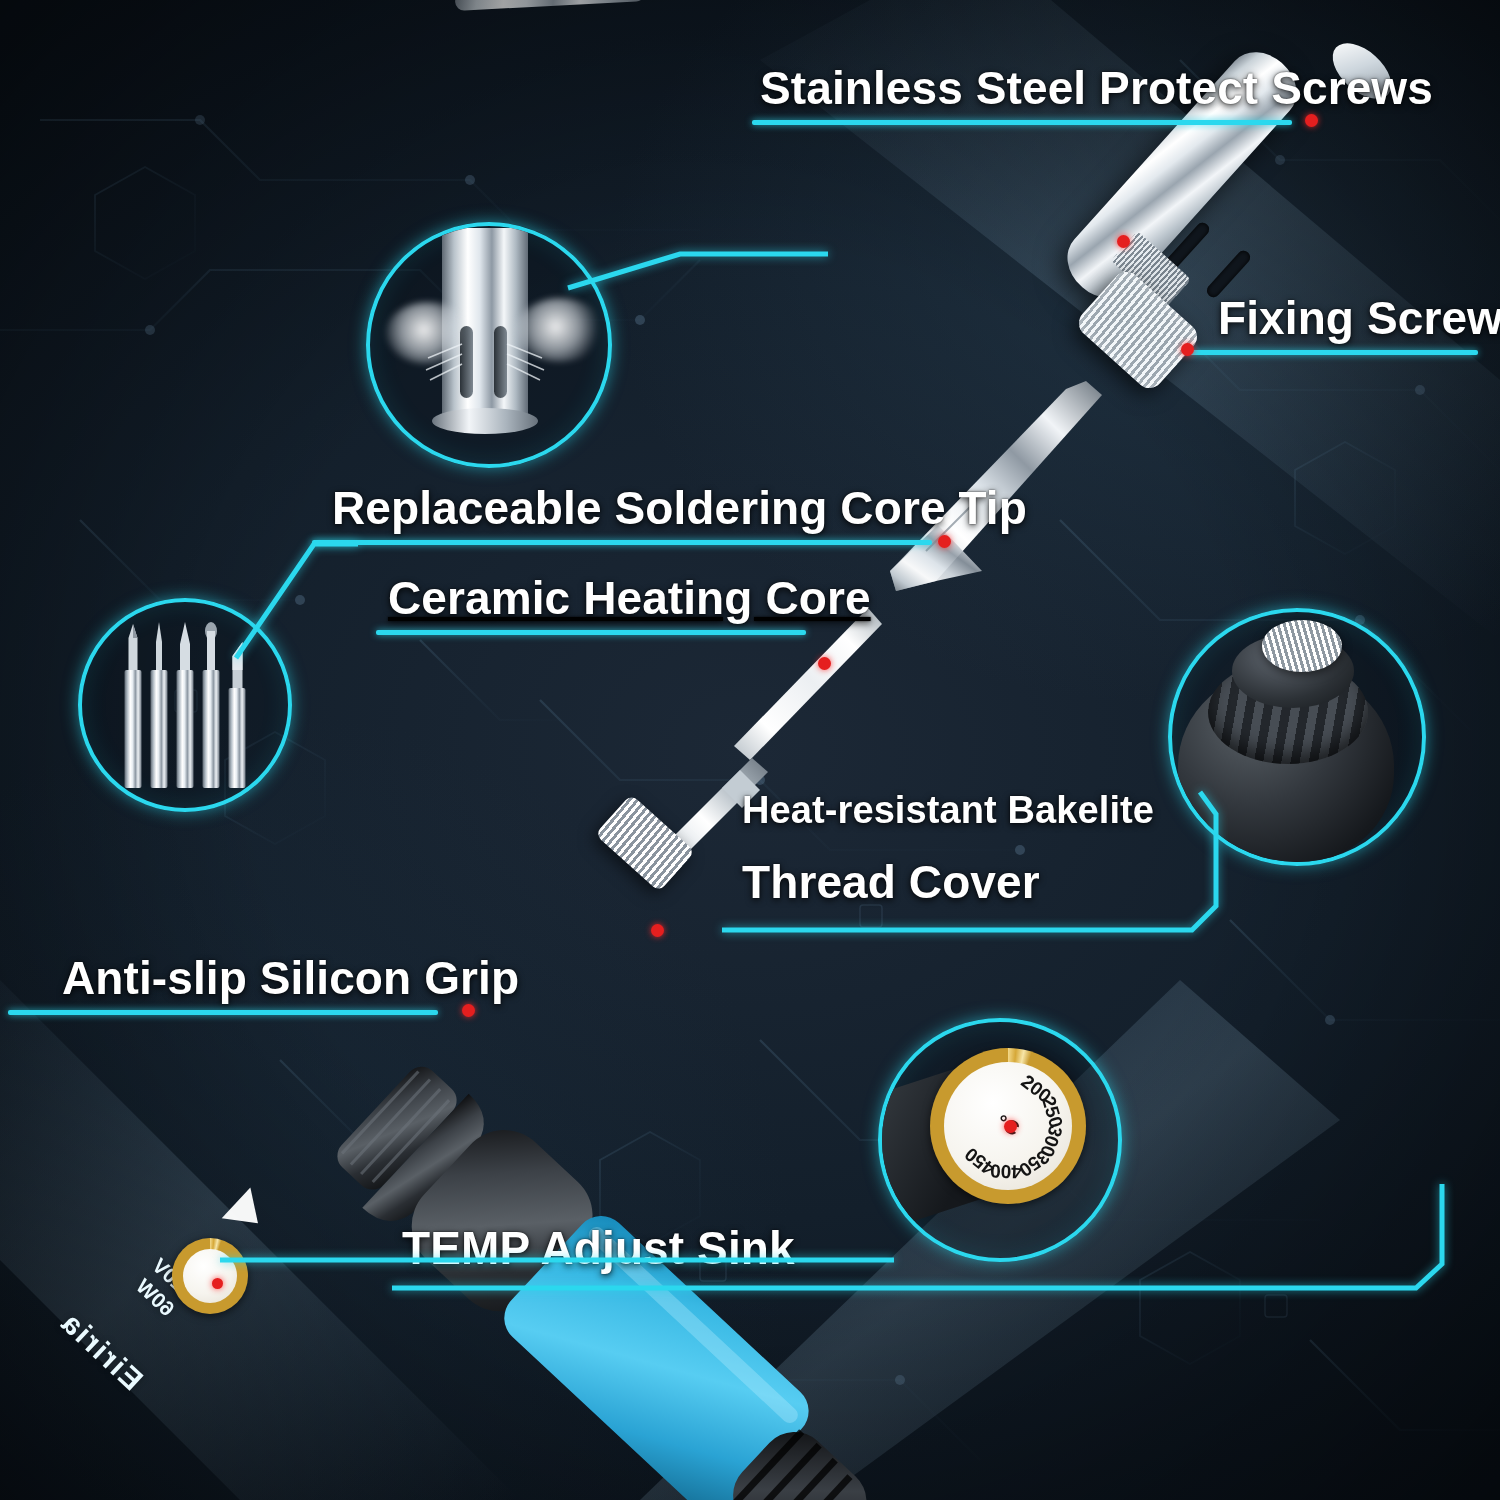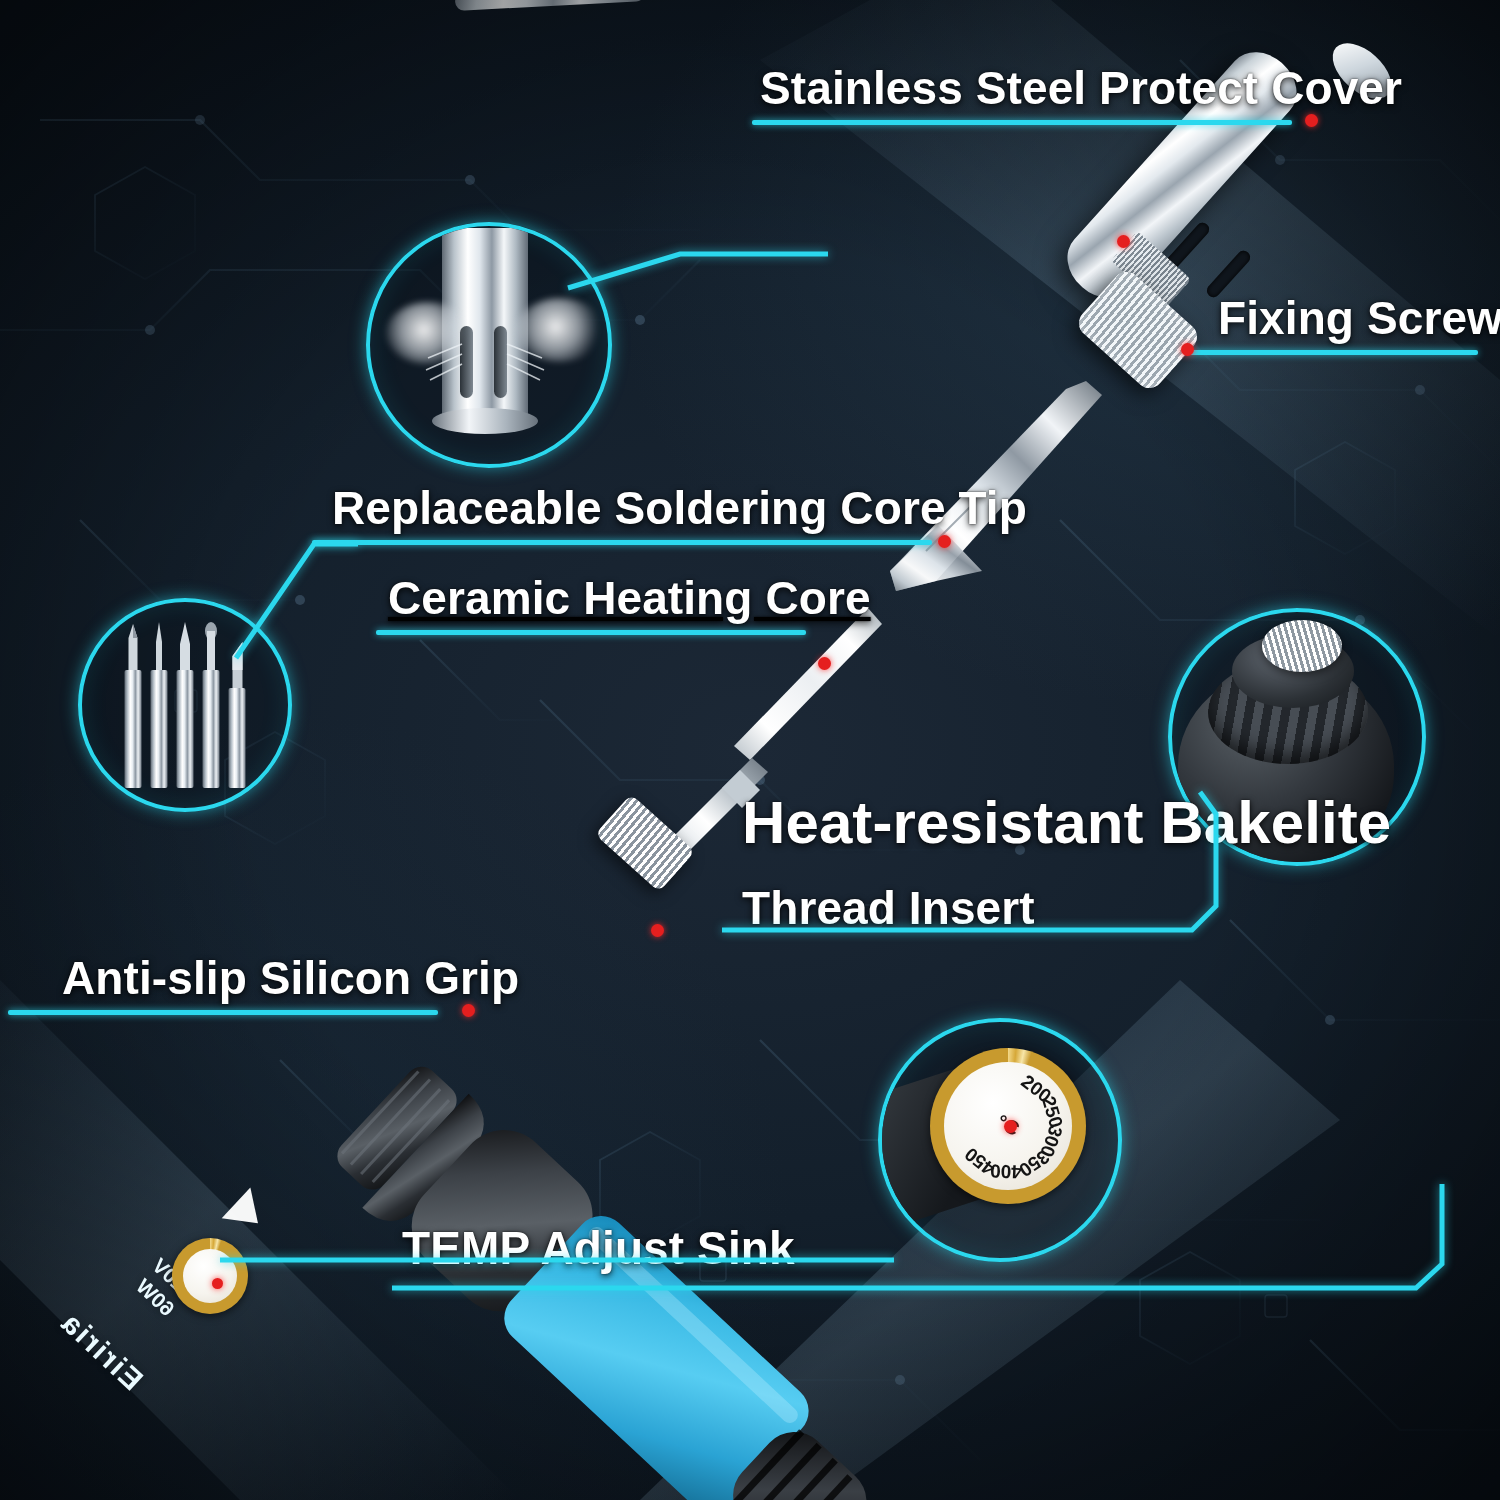--- a/index.html
+++ b/index.html
@@ -397,21 +397,21 @@
           <div class="dialnum" style="font-size: 19px; left: 83.7229px; top: 104.136px; width: 40px; text-align: center; transform: rotate(146deg);">350</div>
           <div class="dialnum" style="font-size: 19px; left: 56.3946px; top: 111.972px; width: 40px; text-align: center; transform: rotate(182deg);">400</div>
           <div class="dialnum" style="font-size: 19px; left: 29.6796px; top: 102.248px; width: 40px; text-align: center; transform: rotate(218deg);">450</div>
           <div class="dialnum" style="font-size: 20px; left: 62px; top: 66px; width: 32px; text-align: center; transform: rotate(28deg);">°C</div>
         </div>
       <div class="dot" style="left:122px;top:98px;"></div>
     </div>
   </div>
 
   <div class="callout" style="left:760px;top:62px;">
-    <div class="ctext" style="font-size:46px;">Stainless Steel Protect Cover</div>
+    <div class="ctext" style="font-size:46px;">Stainless Steel Protect Screws</div>
     <div class="rule" style="left:-8px;top:58px;width:540px;"></div>
   </div>
   <div class="dot" style="left:1305px;top:114px;"></div>
 
 
   <svg class="leader" style="left:560px;top:230px;width:280px;height:70px;">
     <path d="M8 58 L120 24 L268 24"></path>
   </svg>
   <div class="dot" style="left:1117px;top:235px;"></div>
 
@@ -431,22 +431,22 @@
   </svg>
   <div class="dot" style="left:938px;top:535px;"></div>
 
   <div class="callout" style="left:388px;top:572px;text-decoration:underline;">
     <div class="ctext" style="font-size:46px;">Ceramic Heating Core</div>
     <div class="rule" style="left:-12px;top:58px;width:430px;"></div>
   </div>
   <div class="dot" style="left:818px;top:657px;"></div>
 
   <div class="callout" style="left:742px;top:788px;">
-    <div class="ctext" style="font-size:60px;">Heat-resistant Bakelite</div>
-    <div class="ctext" style="font-size:46px;margin-top:24px;">Thread Insert</div>
+    <div class="ctext" style="font-size:38px;">Heat-resistant Bakelite</div>
+    <div class="ctext" style="font-size:46px;margin-top:24px;">Thread Cover</div>
   </div>
 
   <svg class="leader" style="left:700px;top:790px;width:520px;height:160px;">
     <path d="M500 2 L516 24 L516 116 L492 140 L22 140"></path>
   </svg>
   <div class="dot" style="left:651px;top:924px;"></div>
 
   <div class="callout" style="left:62px;top:952px;">
     <div class="ctext" style="font-size:46px;">Anti-slip Silicon Grip</div>
     <div class="rule" style="left:-54px;top:58px;width:430px;"></div>

